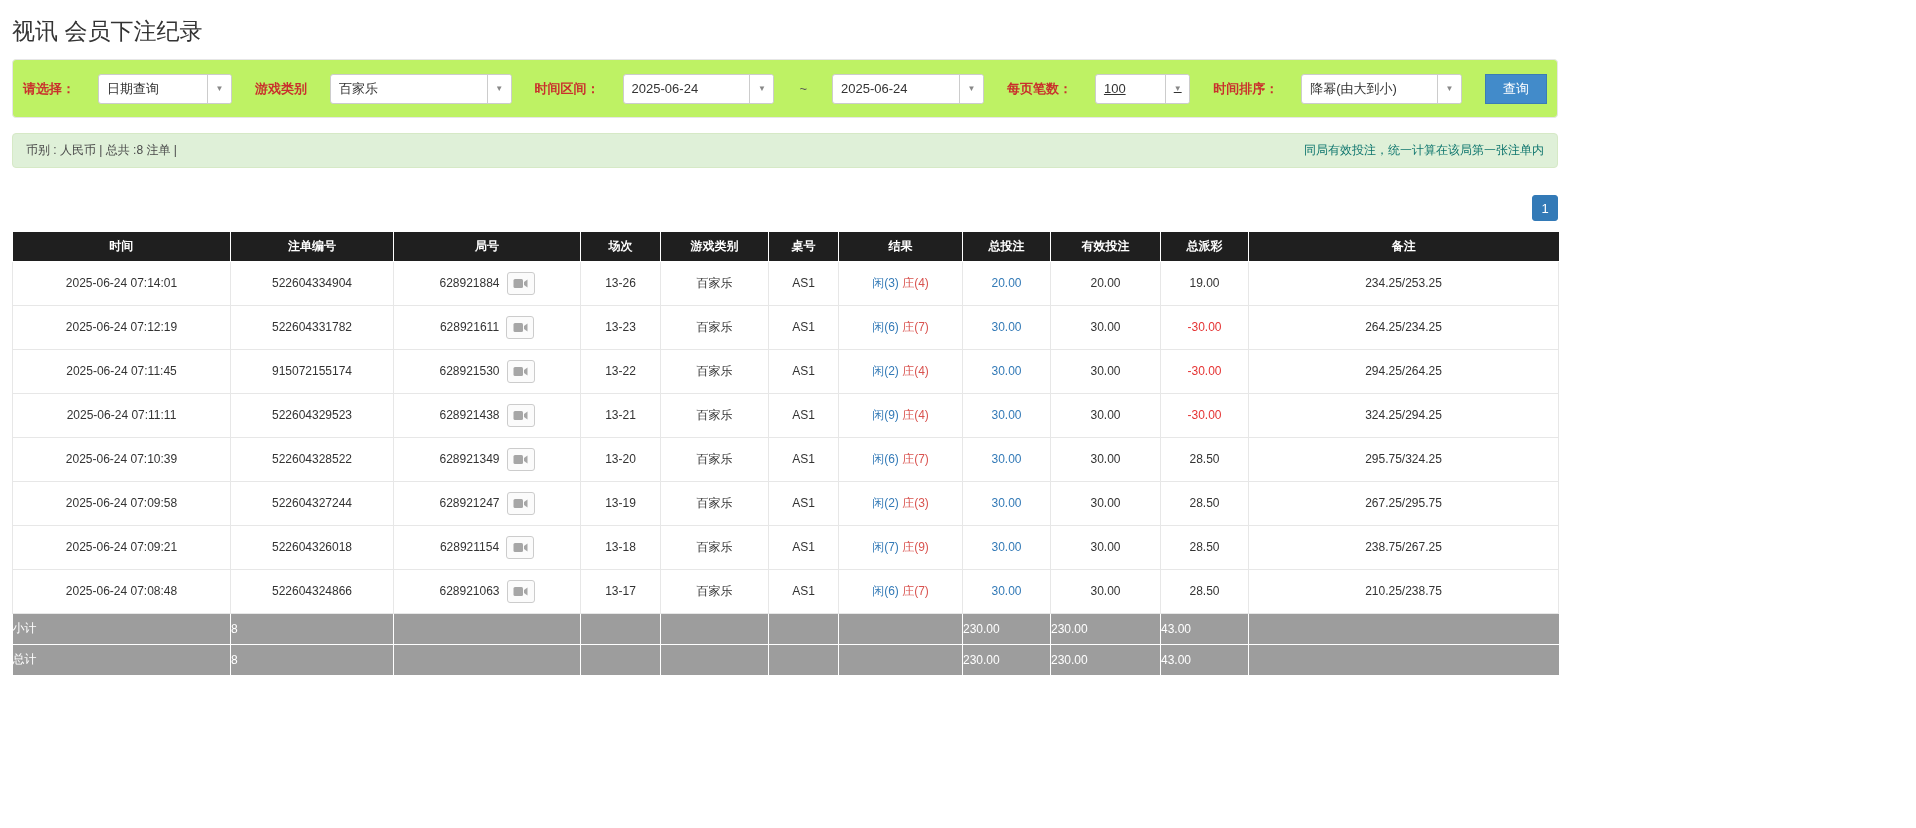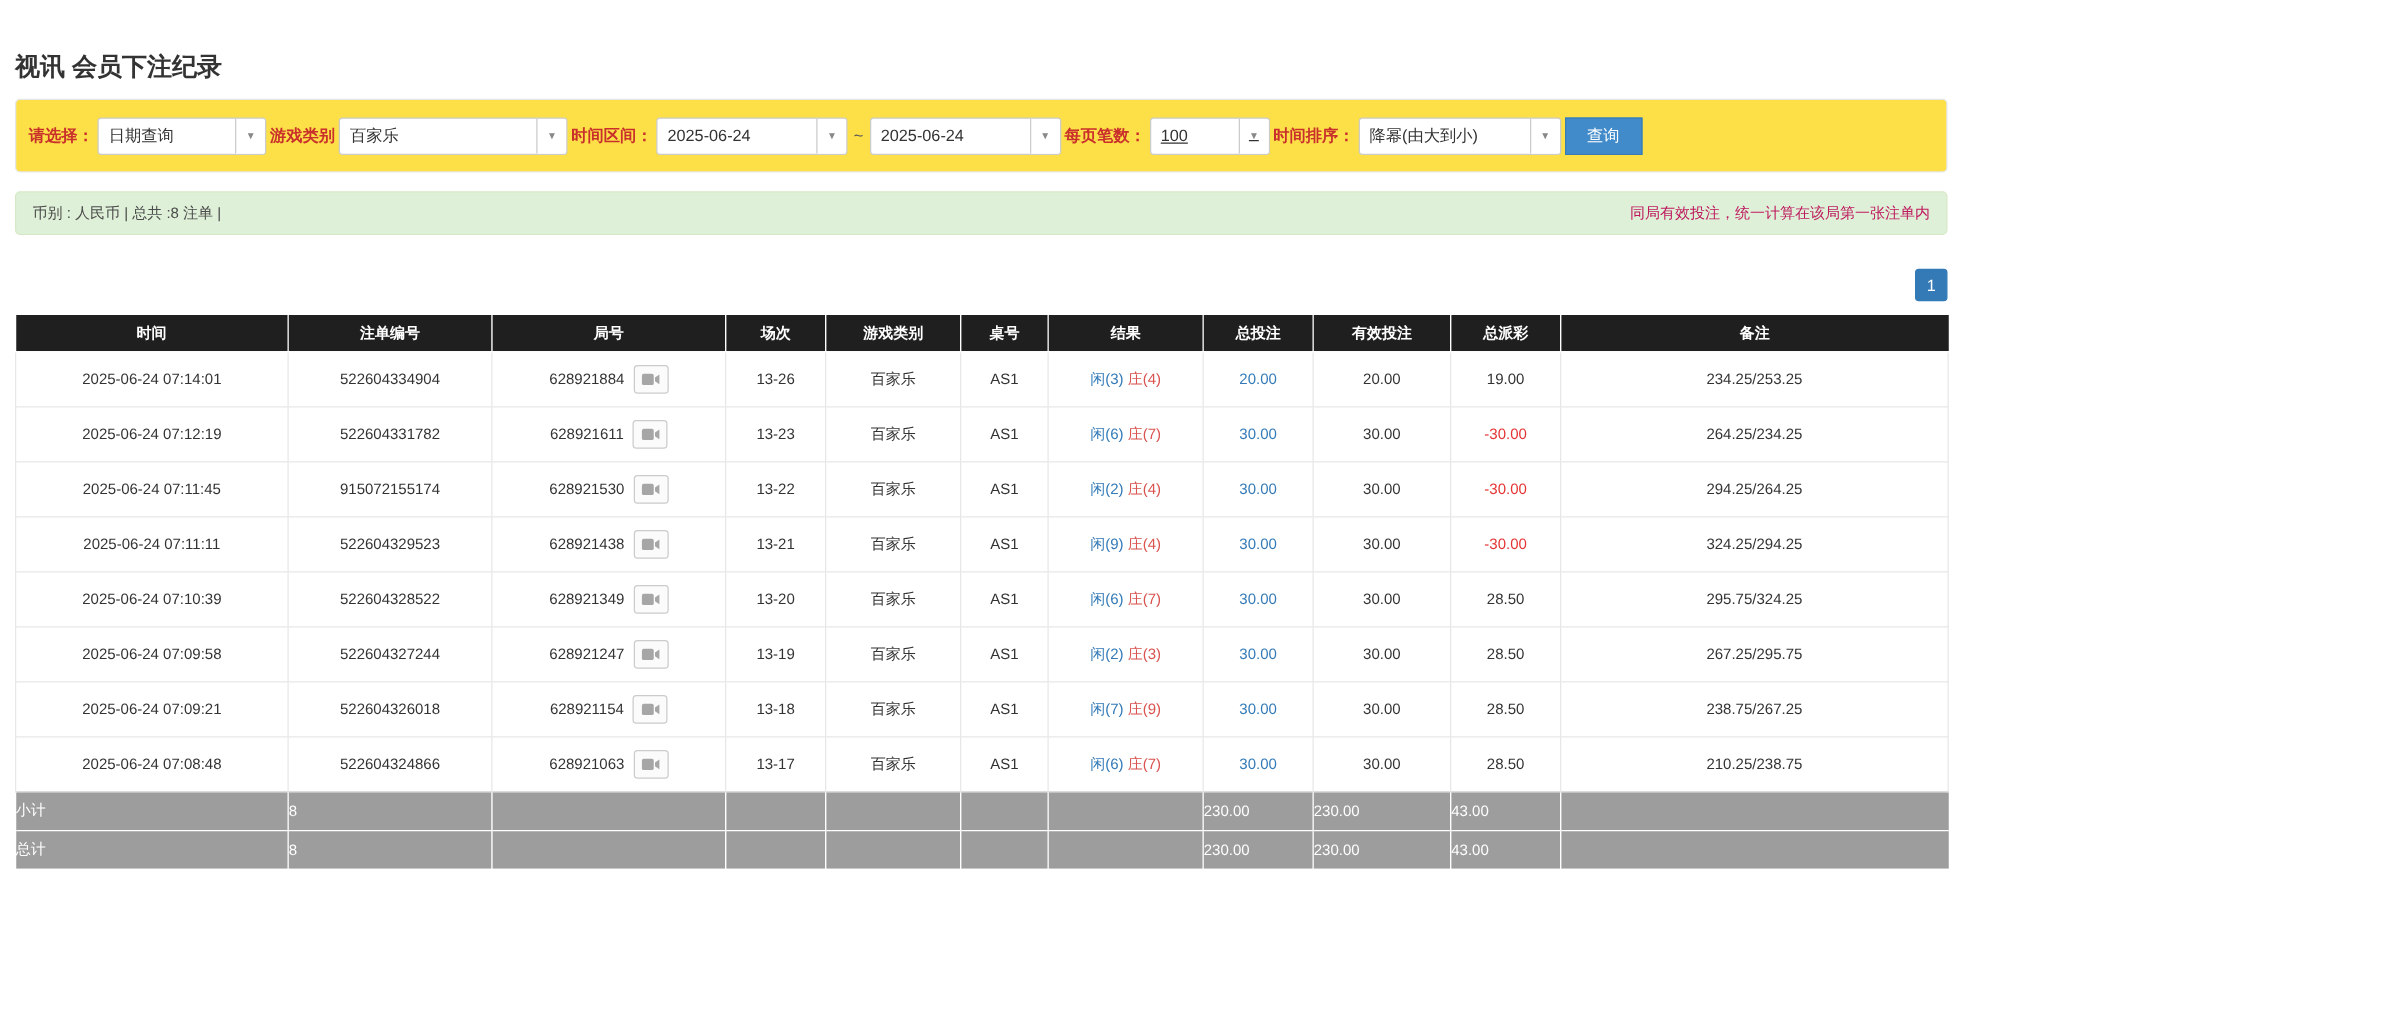--- a/index.html
+++ b/index.html
@@ -6,36 +6,35 @@
   html, body { background: #fff; }
   body {
     font-family: "Liberation Sans", "DejaVu Sans", sans-serif;
     color: #333;
     min-width: 1916px;
     min-height: 828px;
   }
   .container { width: 1546px; margin-left: 12px; }
 
   .page-title {
-    font-size: 20px;
-    font-weight: 700;
+    font-size: 23px;
+    font-weight: 400;
     color: #333;
     padding: 16px 0 12px 0;
-    margin-top: 24px;
   }
 
   
   .filter-bar {
-    background: #fde047;
+    background: #bef264;
     border: 1px solid #e6e6e6;
     border-radius: 4px;
     padding: 8px 10px;
     display: flex;
     align-items: center;
-    gap: 3px;
+    gap: 23px;
     height: 59px;
   }
   .filter-label {
     color: #c9302c;
     font-weight: bold;
     font-size: 13px;
     white-space: nowrap;
   }
   .combo {
     background: #fff;
@@ -89,21 +88,21 @@
     border: 1px solid #d6e9c6;
     border-radius: 4px;
     padding: 0 13px;
     height: 35px;
     display: flex;
     justify-content: space-between;
     align-items: center;
     font-size: 12px;
   }
   .summary-left { color: #4a4a4a; }
-  .summary-right { color: #be185d; }
+  .summary-right { color: #0f766e; }
 
   
   .pagination-row {
     display: flex;
     justify-content: flex-end;
     margin: 27px 0 11px 0;
   }
   .page-btn {
     min-width: 26px;
     height: 26px;

